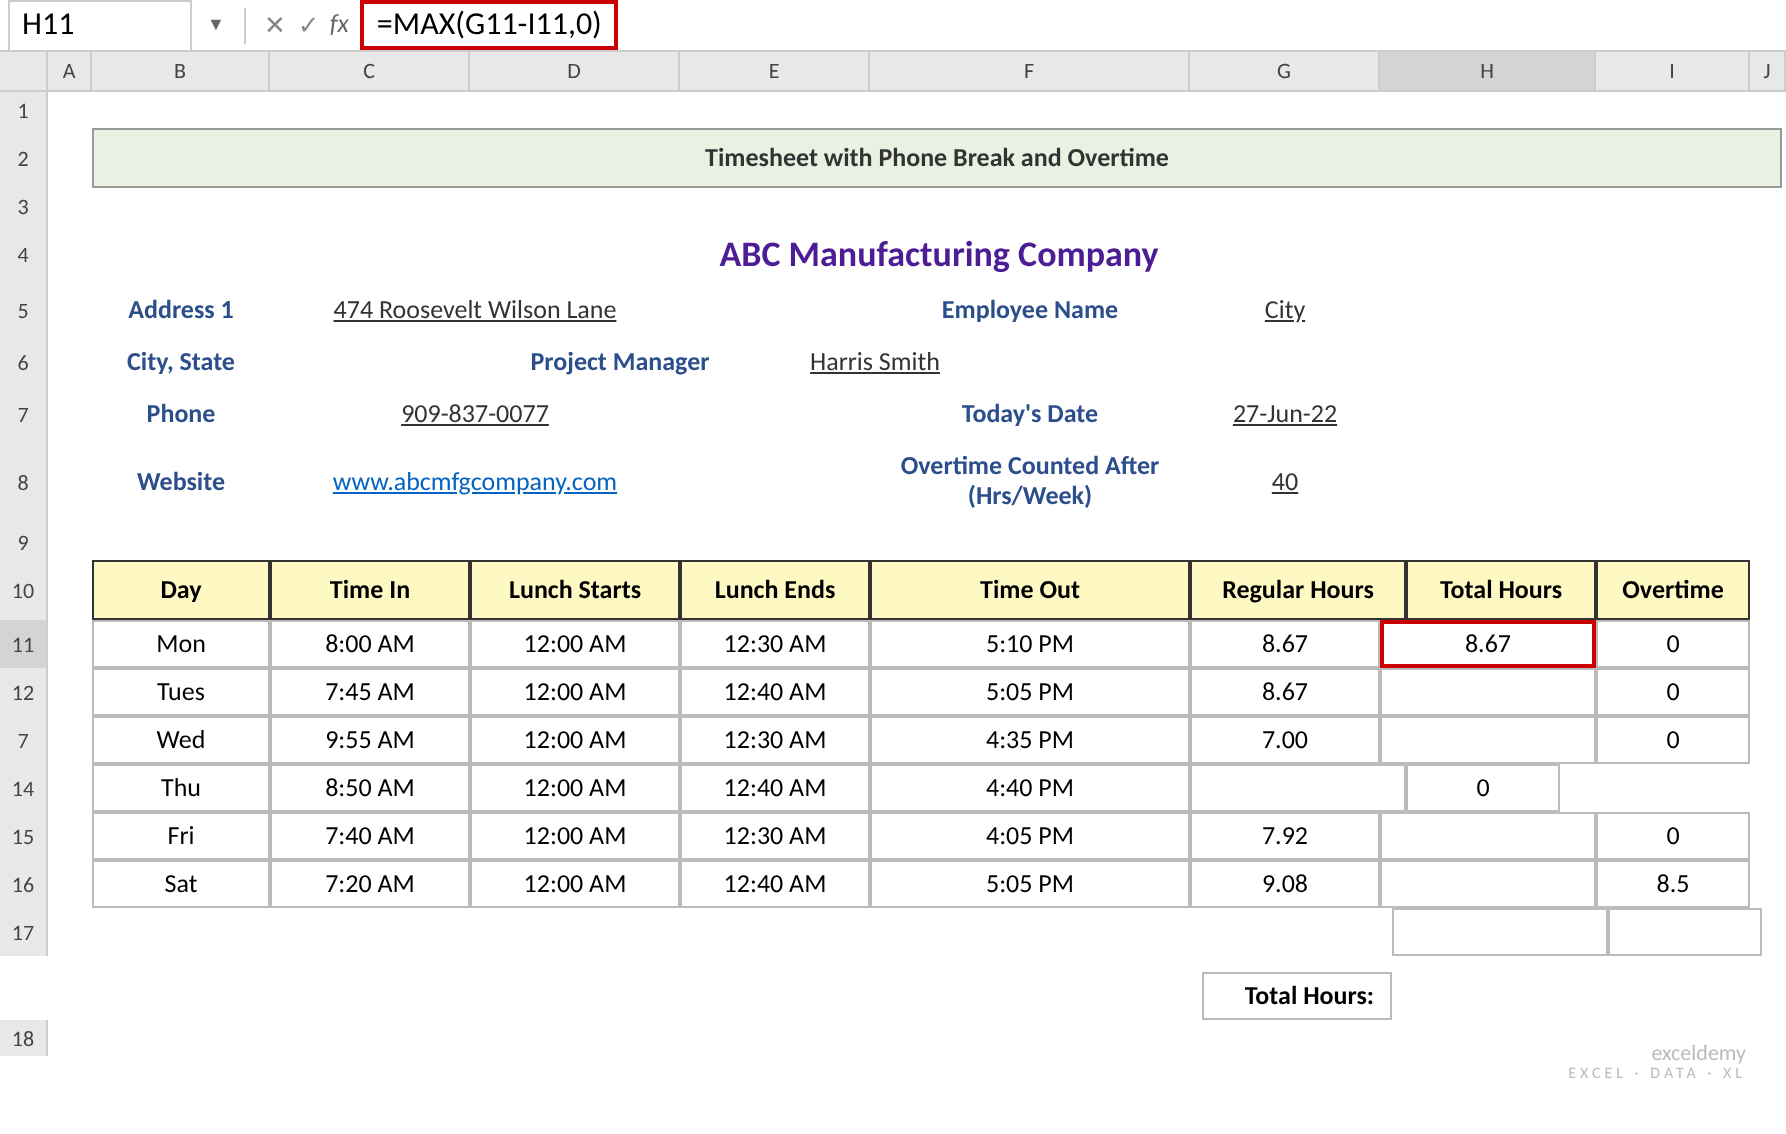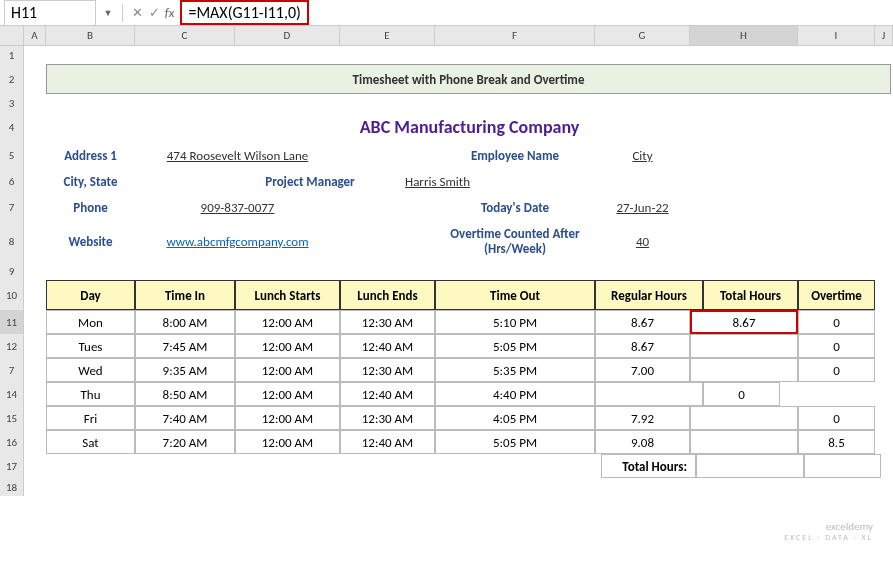--- a/index.html
+++ b/index.html
@@ -26,21 +26,21 @@
     .banner { background: #e8f1e2; border: 1px solid #999; font-weight: bold; text-align: center; color: #333; display: flex; align-items: center; justify-content: center; flex: 1; margin-right: 2px; }
     .company { color: #4c1d95; font-weight: bold; font-size: 18px; text-align: center; flex: 1; display: flex; align-items: center; justify-content: center; }
     
     .label-bold { color: #2c4f8c; font-weight: bold; text-align: center; display: flex; align-items: center; justify-content: center; }
     .val-underline { text-decoration: underline; color: #333; text-align: center; display: flex; align-items: center; justify-content: center; }
     .val-link { text-decoration: underline; color: #0563c1; text-align: center; display: flex; align-items: center; justify-content: center; }
     
     .th { background: #fef9c3; border: 1px solid #333; font-weight: bold; text-align: center; display: flex; align-items: center; justify-content: center; height: 30px; }
     .td { background: #fff; border: 1px solid #bbb; text-align: center; display: flex; align-items: center; justify-content: center; height: 24px; }
     .td-highlight { border: 2px solid #c00 !important; }
-    .td-bold { font-weight: bold; justify-content: flex-end; padding-right: 8px; }
+    .td-bold { font-weight: bold; justify-content: flex-end; padding-right: 8px; margin-top: 32px; }
     
     .watermark { position: absolute; bottom: 24px; right: 20px; font-size: 11px; color: #bbb; text-align: right; line-height: 1.2; }
     .watermark .sub { font-size: 8px; letter-spacing: 2px; margin-left: 16px; }
     .col-hdr.active { background: #d4d4d4; }
     .row-hdr.active { background: #d4d4d4; }
     .spacer { display: flex; }
   </style>
 </head>
 <body>
 
@@ -170,24 +170,24 @@
     <div class="td cE">12:40 AM</div>
     <div class="td cF">5:05 PM</div>
     <div class="td cG">8.67</div>
     <div class="td cH "></div>
     <div class="td cI">0</div>
         </div>
         <div class="row">
     <div class="row-hdr " style="height:24px">7</div>
     <div class="cA"></div>
     <div class="td cB">Wed</div>
-    <div class="td cC">9:35 AM</div>
+    <div class="td cC">9:55 AM</div>
     <div class="td cD">12:00 AM</div>
     <div class="td cE">12:30 AM</div>
-    <div class="td cF">5:35 PM</div>
+    <div class="td cF">4:35 PM</div>
     <div class="td cG">7.00</div>
     <div class="td cH "></div>
     <div class="td cI">0</div>
         </div>
         <div class="row">
     <div class="row-hdr " style="height:24px">14</div>
     <div class="cA"></div>
     <div class="td cB">Thu</div>
     <div class="td cC">8:50 AM</div>
     <div class="td cD">12:00 AM</div>

